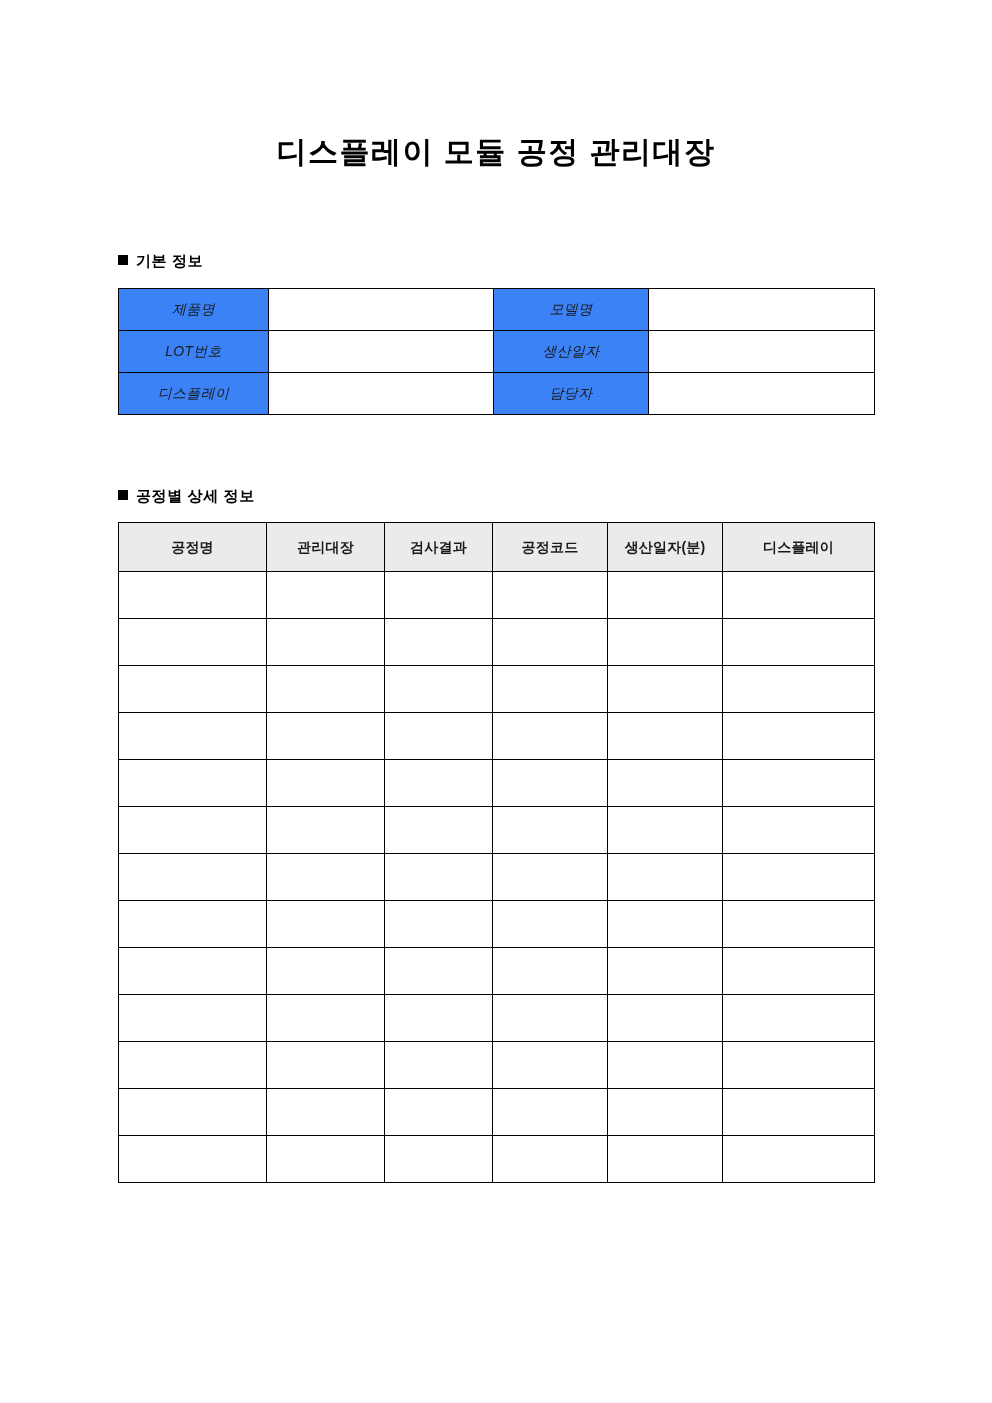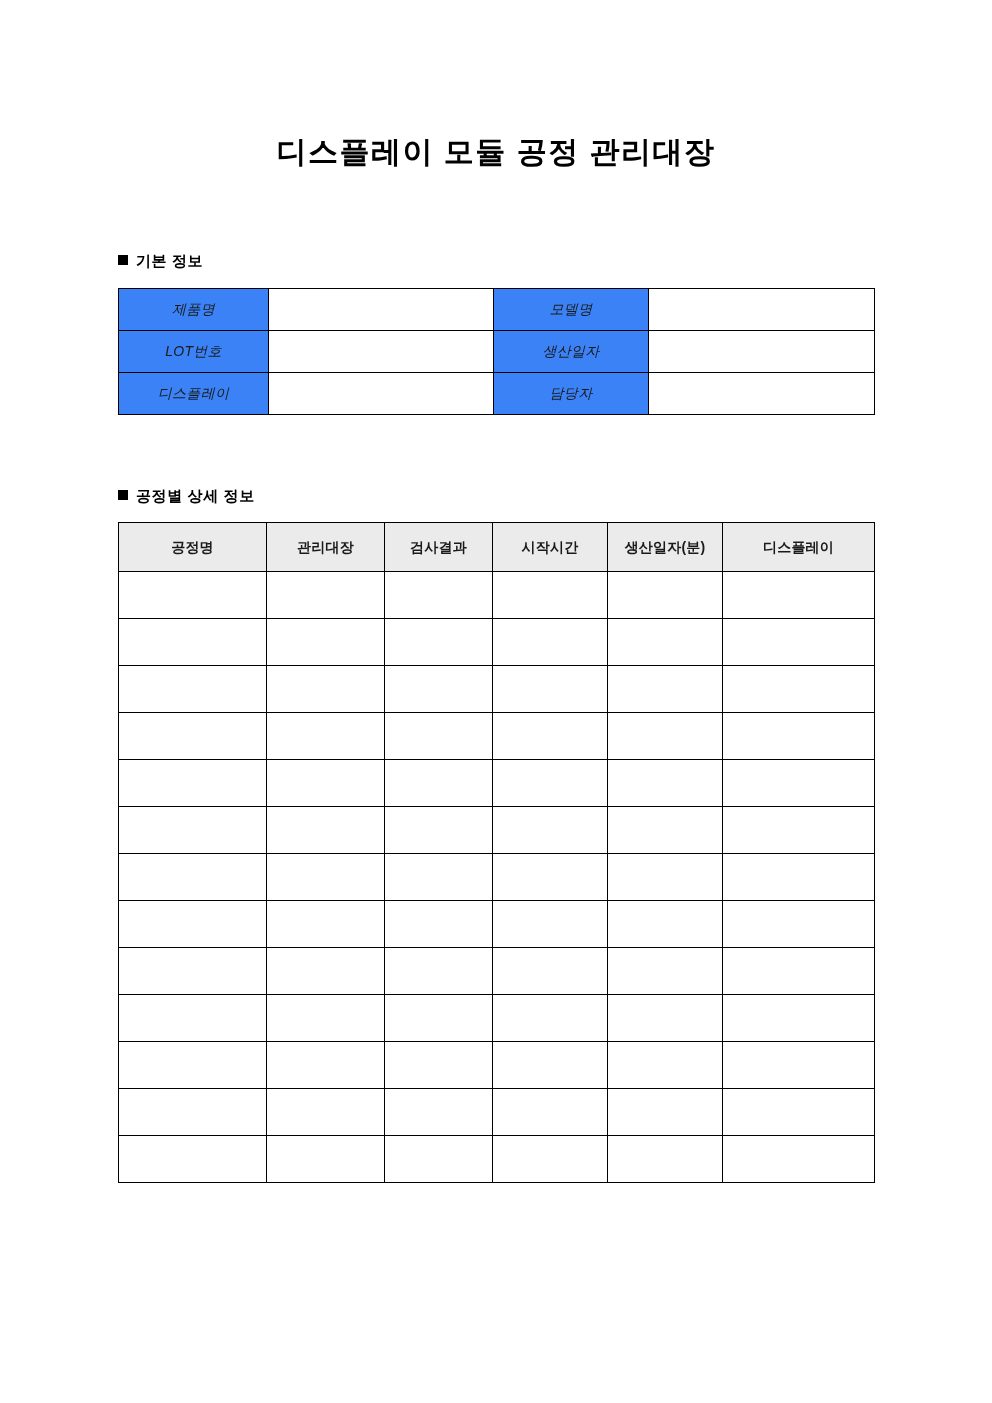--- a/index.html
+++ b/index.html
@@ -190,21 +190,21 @@
         <col class="p3">
       <col class="p4">
         <col class="p5">
         <col class="p6">
     </colgroup>
     <thead>
       <tr>
         <th>공정명</th>
         <th>관리대장</th>
         <th>검사결과</th>
-        <th>시작시간</th>
+        <th>공정코드</th>
         <th>생산일자(분)</th>
         <th>디스플레이</th>
       </tr>
     </thead>
     <tbody id="process-rows">
         <tr>
           <td></td>
           <td></td>
           <td></td>
           <td></td>

